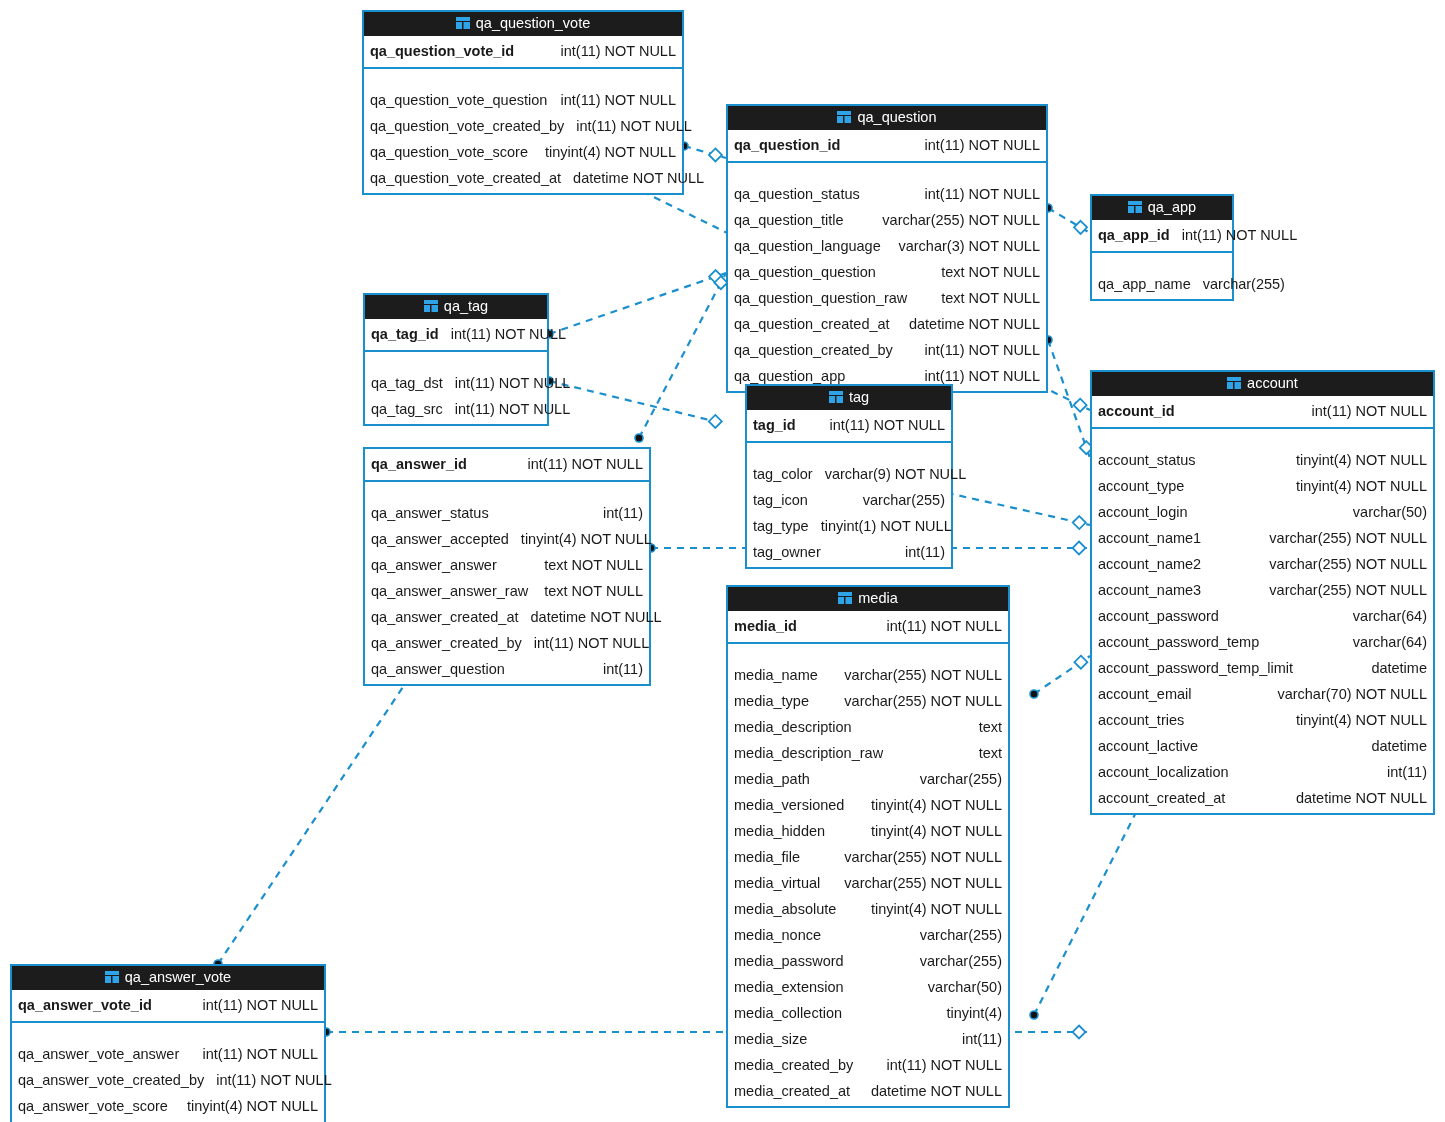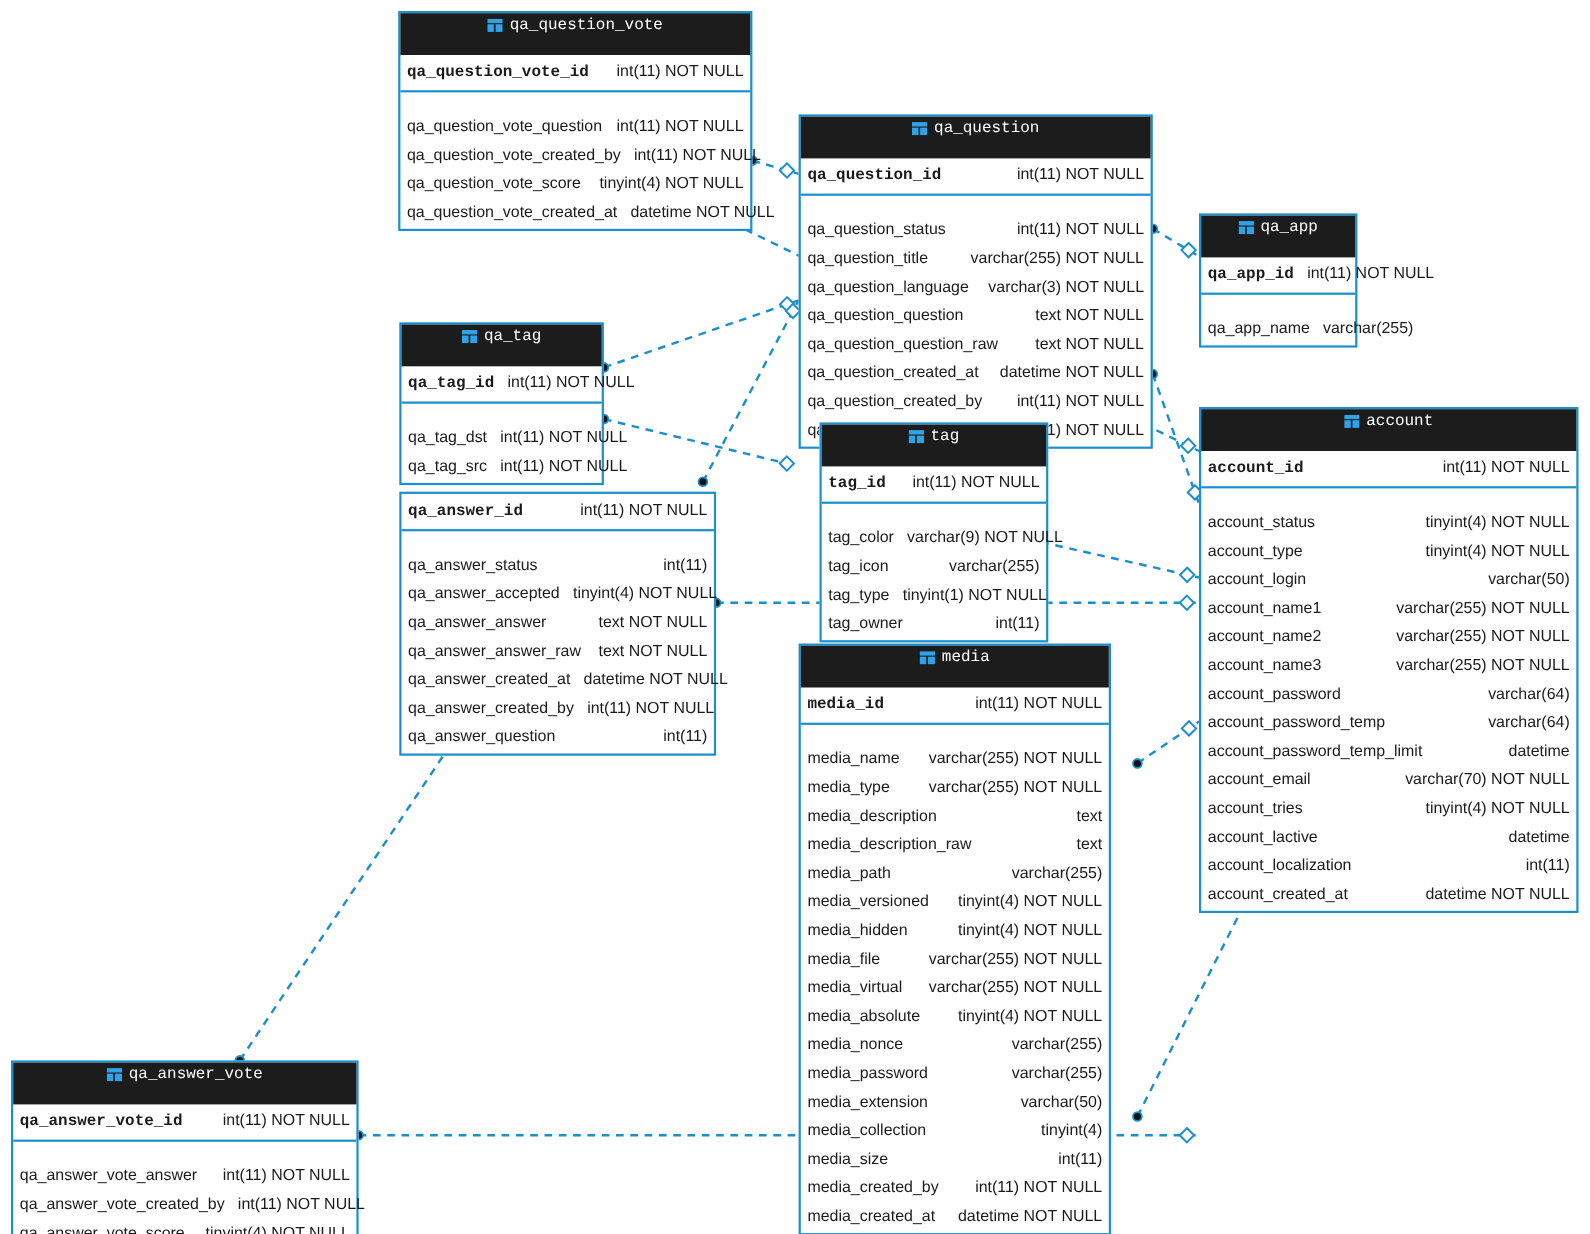--- a/index.html
+++ b/index.html
@@ -28,27 +28,26 @@
     background: #ffffff;
     border: 2px solid #1a8fce;
     box-sizing: border-box;
     z-index: 5;
   }
   .entity-header {
     background: #1c1c1c;
     color: #ffffff;
     font-size: 14.5px;
     text-align: center;
-    padding: 4px 6px 19px 6px;
+    padding: 4px 6px 5px 6px;
     display: flex;
     align-items: center;
     justify-content: center;
     gap: 6px;
     line-height: 1;
-    font-family: Liberation Mono, monospace;
   }
   .table-icon {
     display: inline-block;
     width: 14px;
     height: 12px;
     position: relative;
     flex: 0 0 auto;
   }
   .table-icon svg { display: block; }
   .pk-row {
@@ -60,21 +59,20 @@
     justify-content: space-between;
     gap: 12px;
     padding: 2px 6px 2px 6px;
     font-size: 14.5px;
     color: #1a1a1a;
     line-height: 1.52;
     white-space: nowrap;
   }
   .attr-row.pk .attr-name {
     font-weight: bold;
-    font-family: Liberation Mono, monospace;
   }
   .attr-name { text-align: left; }
   .attr-type { text-align: right; }
   .body-rows { padding: 2px 0 2px 0; margin-top: 16px; }
   .pk-block { padding: 2px 0 3px 0; }
 </style>
 </head>
 <body>
 
 <div id="canvas">

